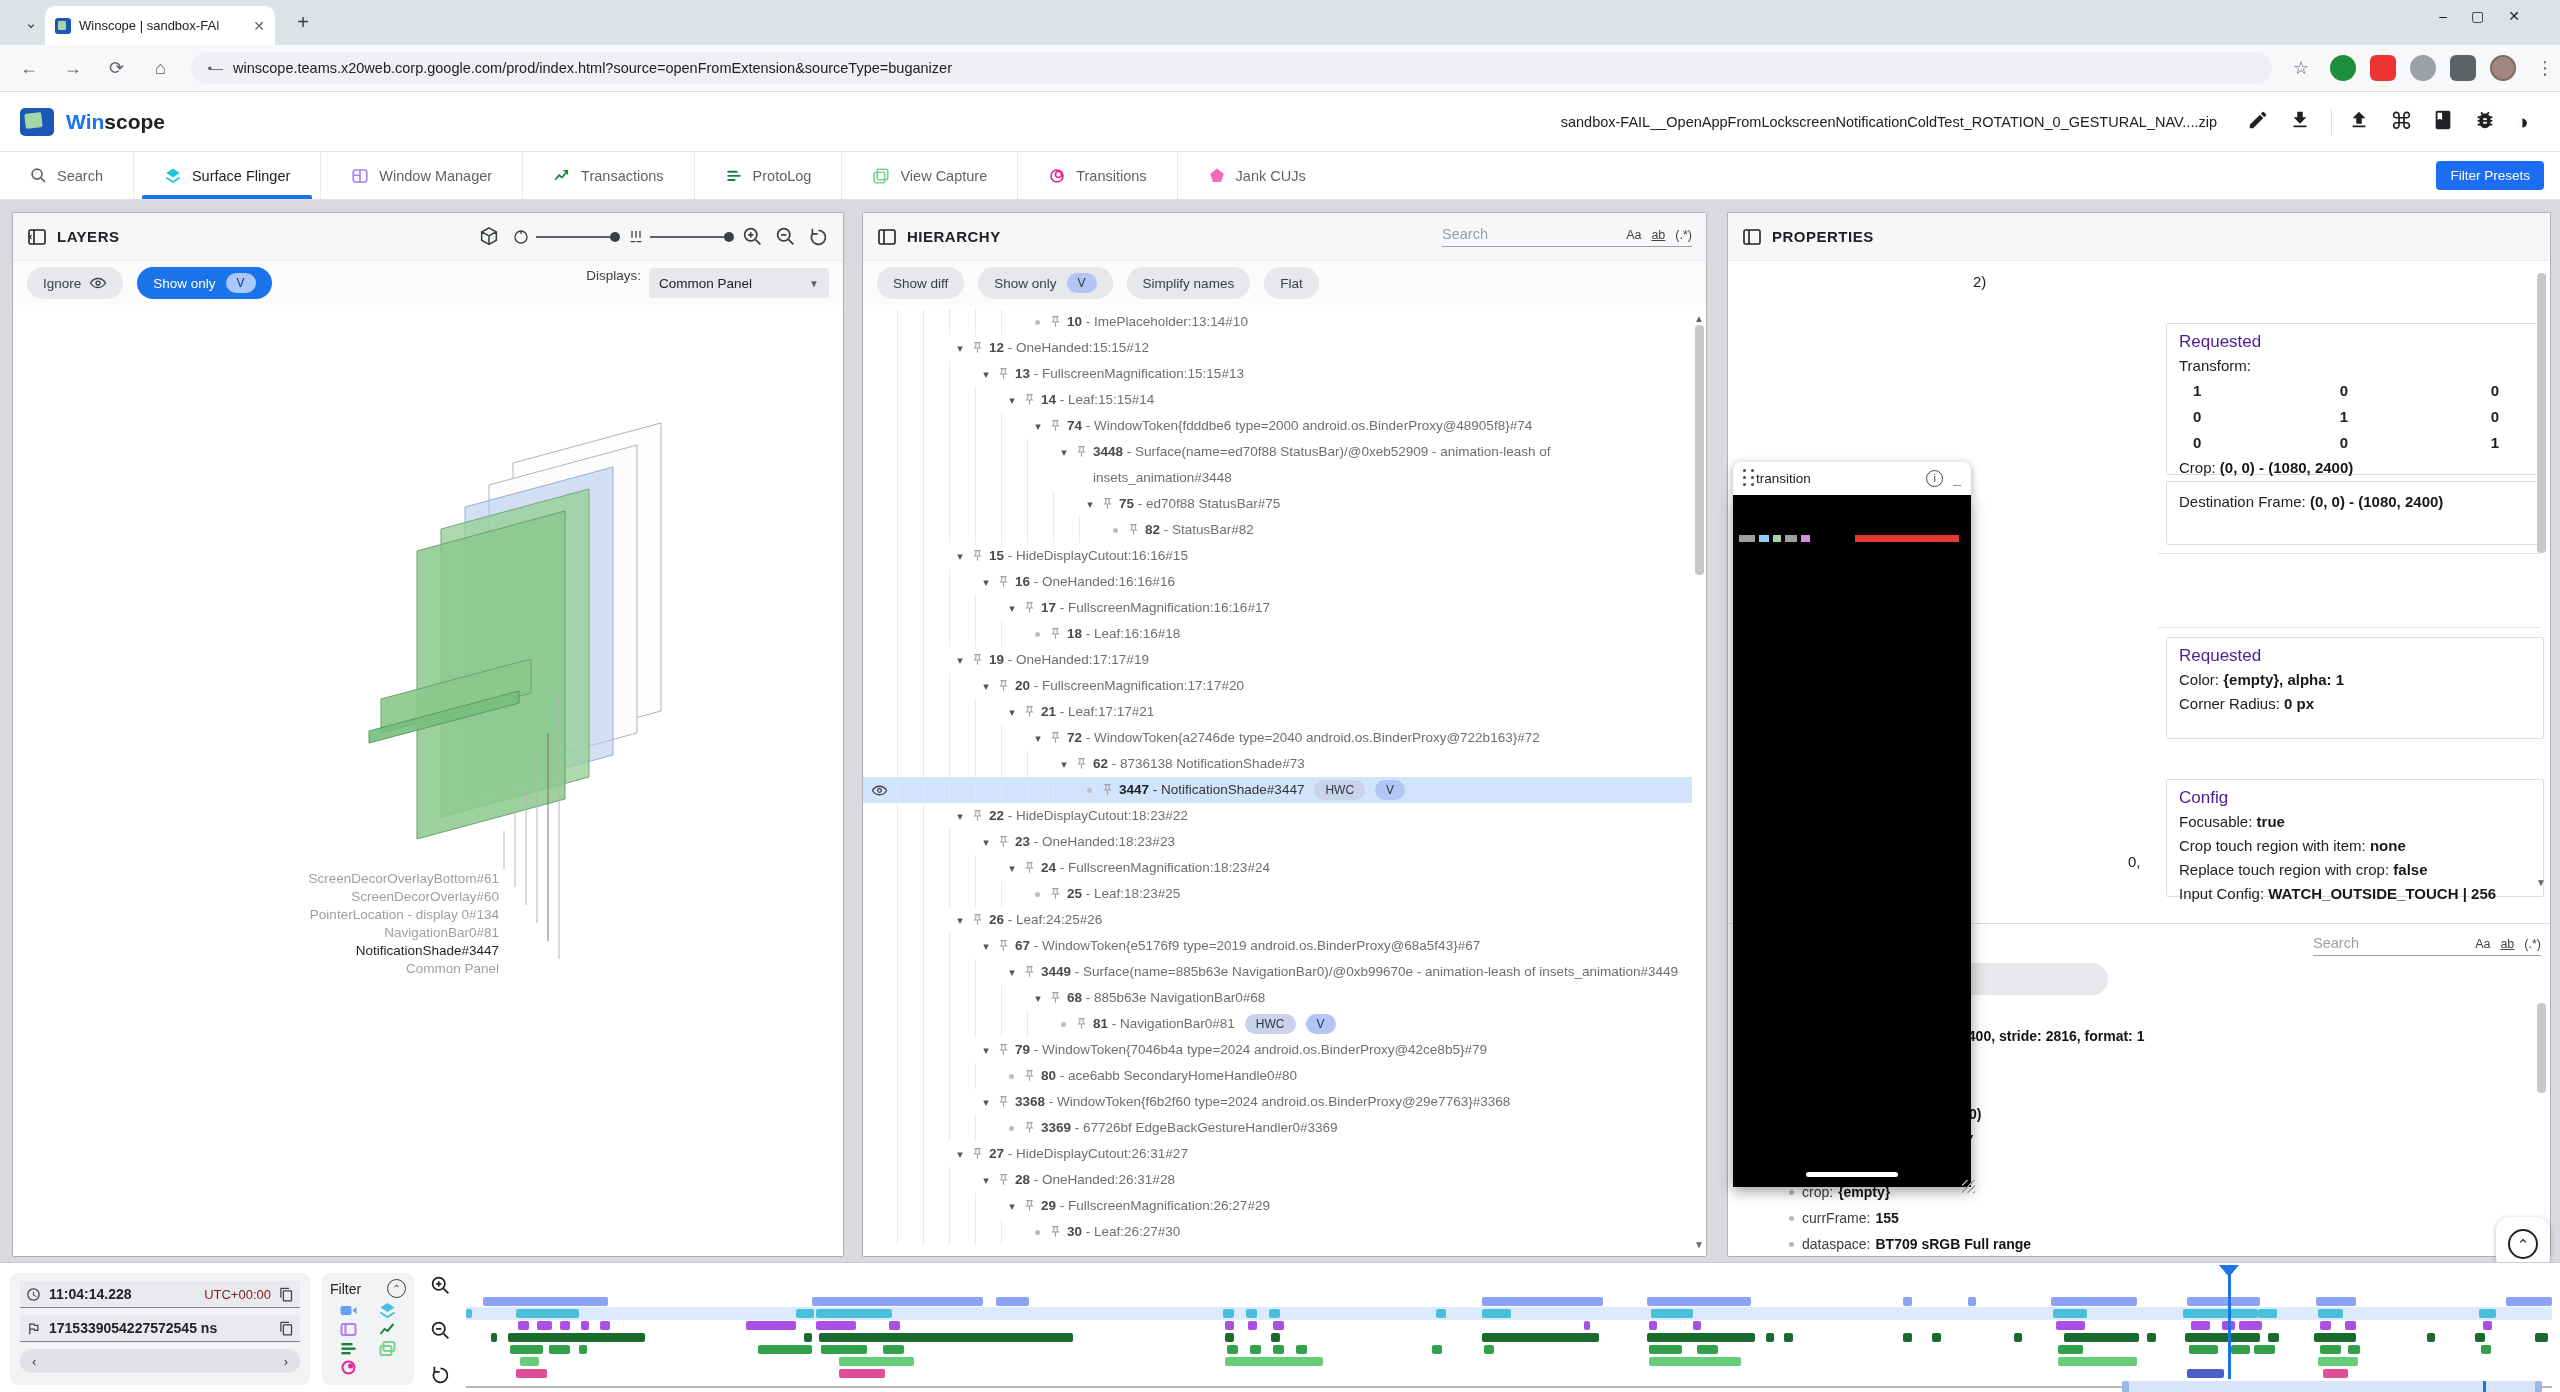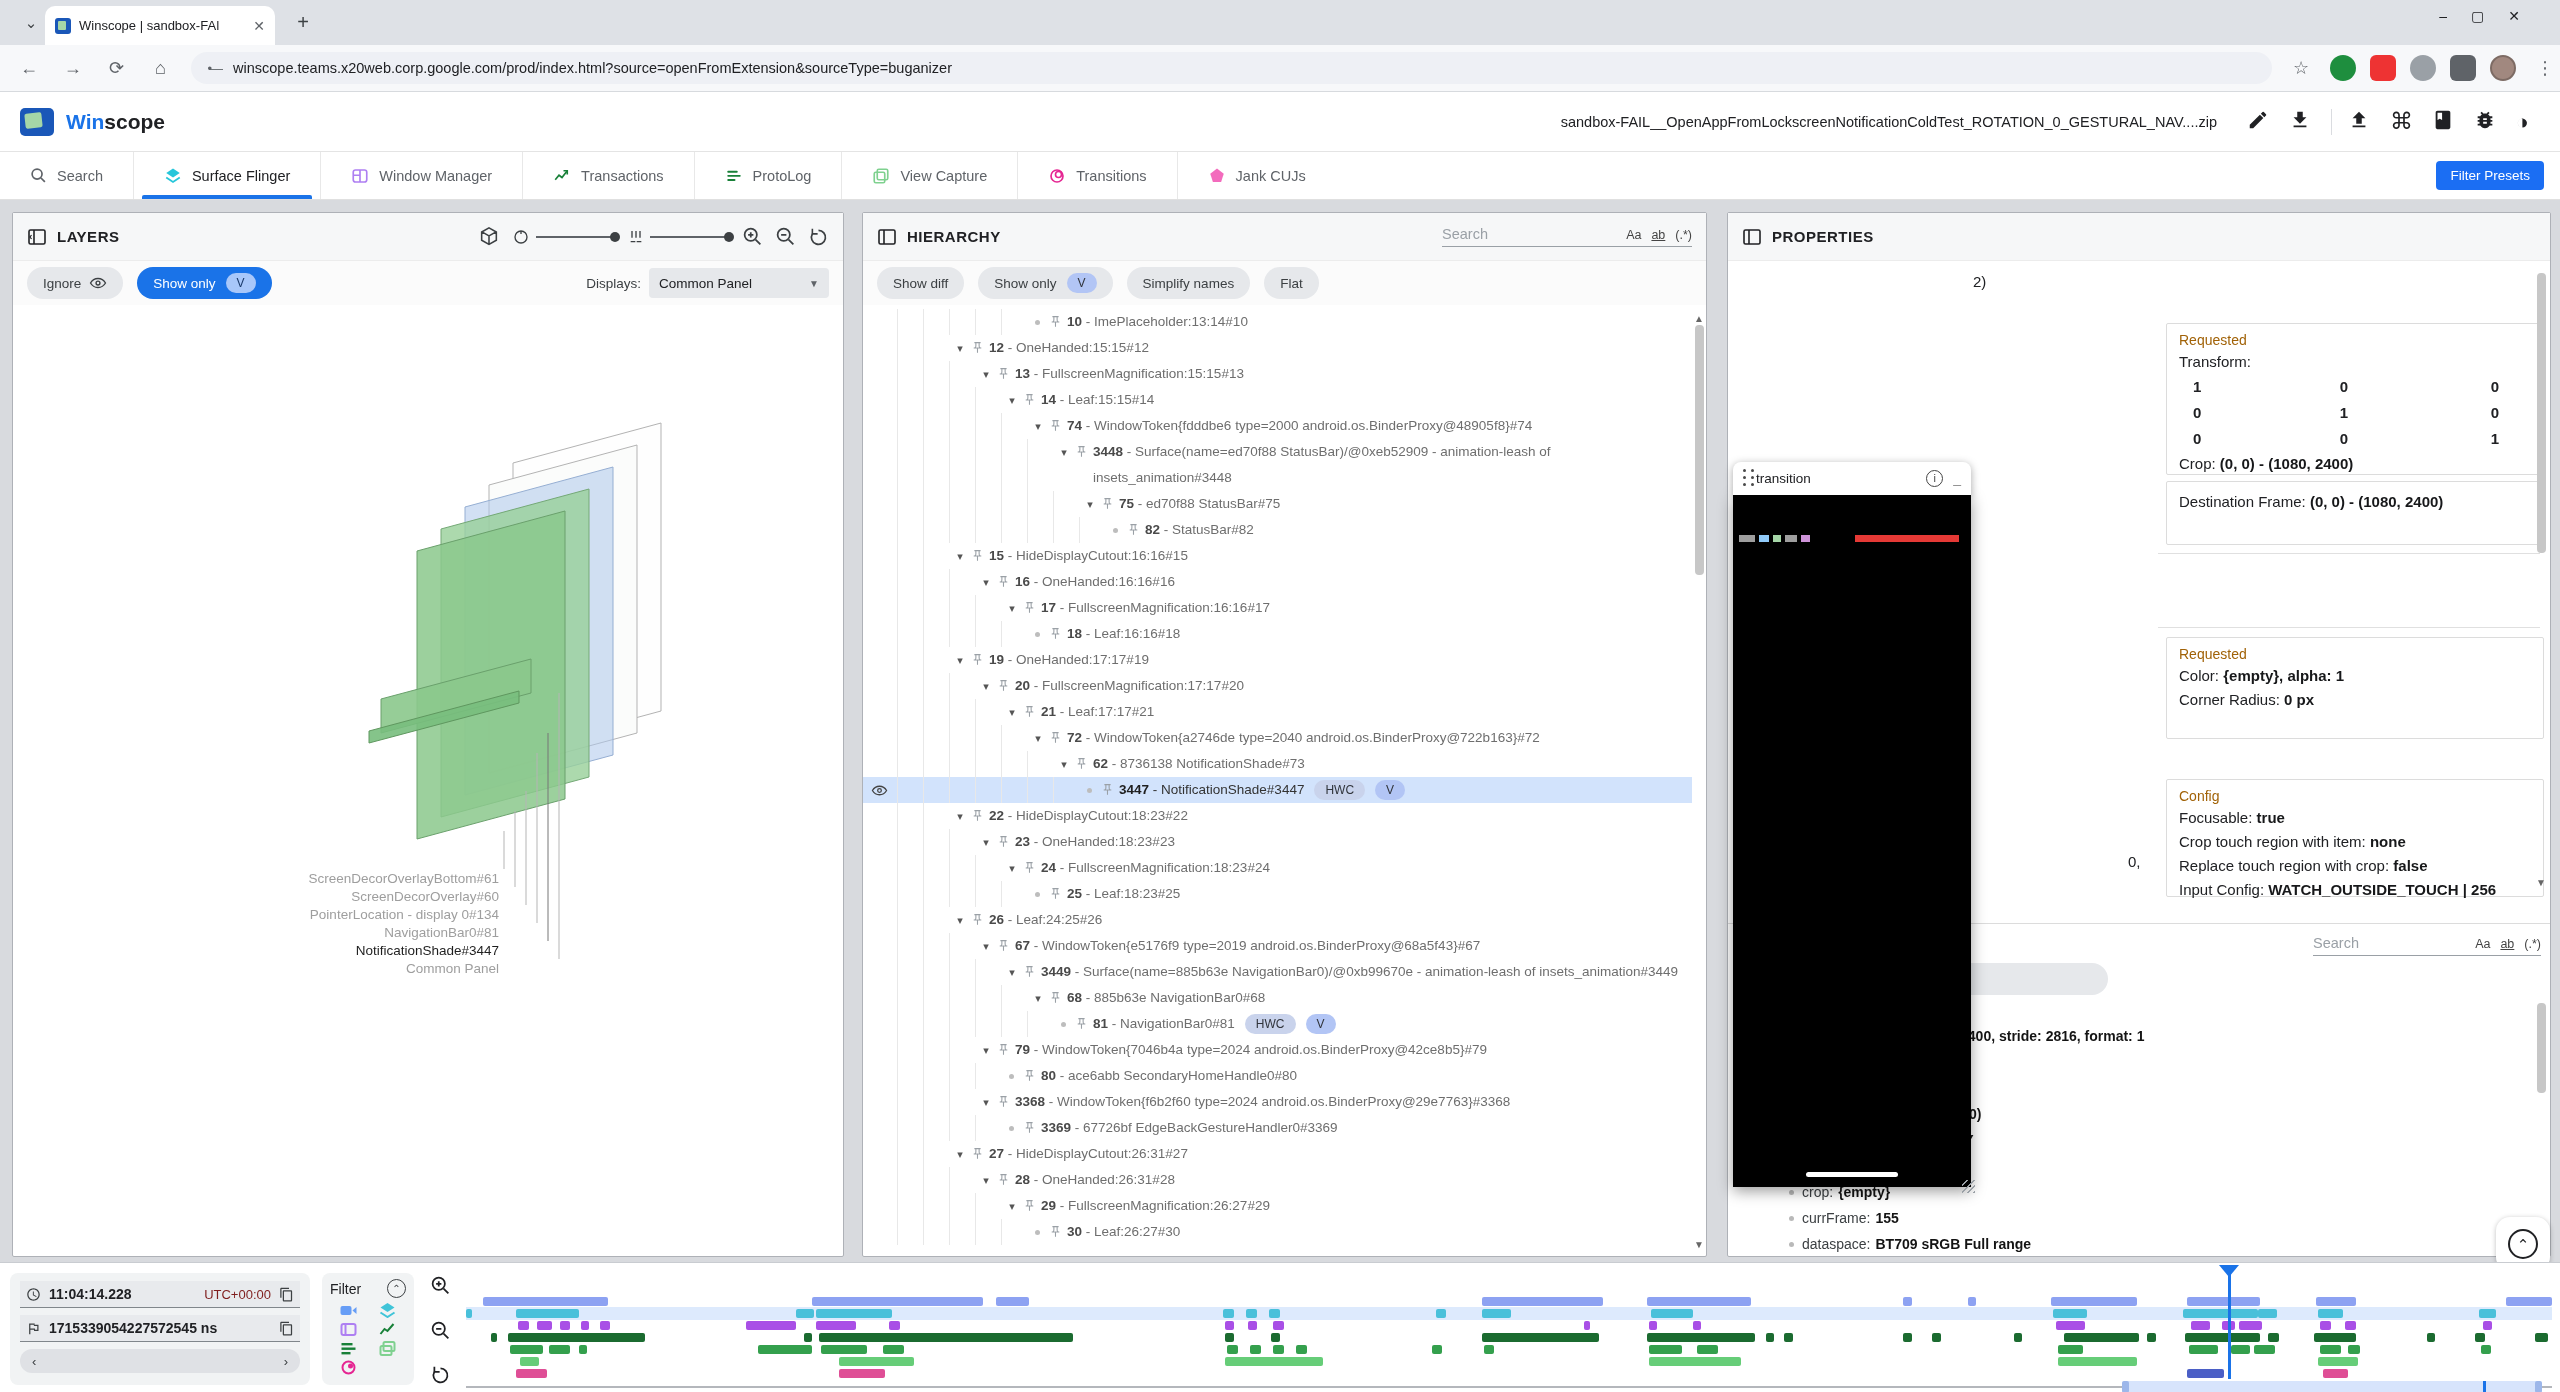--- a/index.html
+++ b/index.html
@@ -53,21 +53,21 @@
 .srch .mi.ab{text-decoration:underline}
 
 #layers{left:12px;width:832px}
 #layers-tools{margin-left:auto;display:flex;align-items:center;color:#3c4043}
 .ltool{margin-left:12px;display:flex;align-items:center}
 .sldr{width:80px;height:2px;background:#5f6368;position:relative;margin-left:6px}
 .sldr i{position:absolute;top:-4px;width:10px;height:10px;border-radius:50%;background:#3c4043}
 #layers-controls{height:44px;display:flex;align-items:center;padding:0 14px;background:#fbfbfb}
 #showonly-l{background:#1a73e8;color:#fff}
 #showonly-l .chip{background:#a8c7fa;color:#1b3a6b}
-#displays-wrap{margin-left:auto;display:flex;align-items:center;font-size:13.5px;color:#3c4043}
+#displays-wrap{margin-left:auto;display:flex;align-items:flex-start;font-size:13.5px;color:#3c4043}
 #displays-select{margin-left:8px;width:180px;height:30px;background:#e6e8eb;border-radius:4px;display:flex;align-items:center;padding:0 10px;font-size:13.5px;color:#202124}
 #displays-select .car{margin-left:auto;color:#5f6368;font-size:10px}
 
 #hier{left:862px;width:845px}
 #hier-btns{height:44px;display:flex;align-items:center;padding:0 14px;background:#fbfbfb}
 #tree{position:absolute;left:0;top:96px;right:14px;bottom:1px;overflow:hidden}
 .trow{display:flex;align-items:flex-start;min-height:26px;line-height:26px;font-size:13.5px;color:#6e6e6e;position:relative;padding-left:34px;padding-right:8px}
 .trow.sel{background:#d2e3fc;color:#333}
 .tsp{flex:none;background:repeating-linear-gradient(to right,#e8e8e8 0 1px,transparent 1px 26px);align-self:stretch}
 .tarr{flex:none;width:22px;color:#555;font-size:11px;text-align:center}
@@ -78,21 +78,21 @@
 .tlabel{flex:0 1 auto;word-break:break-word}
 .tlabel b{color:#4a4a4a;font-weight:700}
 .trow.sel .tlabel b{color:#1f1f1f}
 .teye{position:absolute;left:8px;top:5px}
 .teye svg{width:17px;height:17px;stroke:#444;fill:none}
 .vscroll{position:absolute;right:2px;width:9px;background:#c7c7c7;border-radius:4px}
 .sarr{position:absolute;right:2px;color:#666;font-size:10px}
 
 #props{left:1727px;width:824px}
 .pbox{position:absolute;left:438px;width:378px;border:1px solid #dcdcdc;border-radius:2px;padding:8px 12px;font-size:15px;color:#202124;background:#fff}
-.pbox .lab{color:#a16207;font-size:14px;margin-bottom:2px}
+.pbox .lab{color:#4c1d95;font-size:17px;margin-bottom:2px}
 .pbox .ln{line-height:24px}
 .kv b{font-weight:700;color:#17181a}
 .mx{display:grid;grid-template-columns:1fr 1fr 1fr;width:330px;line-height:26px}
 .mx span:nth-child(3n+1){justify-self:start;padding-left:14px}
 .mx span:nth-child(3n+2){justify-self:center}
 .mx span:nth-child(3n+3){justify-self:end;padding-right:10px}
 .hline{position:absolute;left:430px;right:10px;height:1px;background:#e0e0e0}
 .frag{position:absolute;font-size:15px;color:#202124}
 #props-split{position:absolute;left:0;top:710px;width:100%;height:1px;background:#dcdcdc}
 #props-search{position:absolute;left:585px;top:722px;width:228px}

